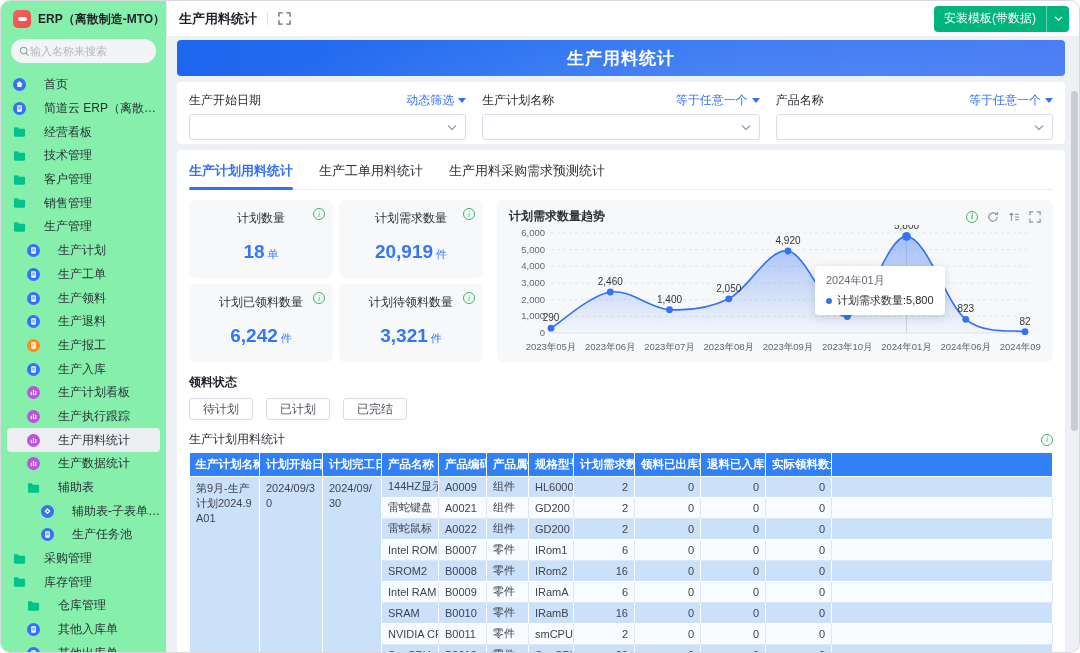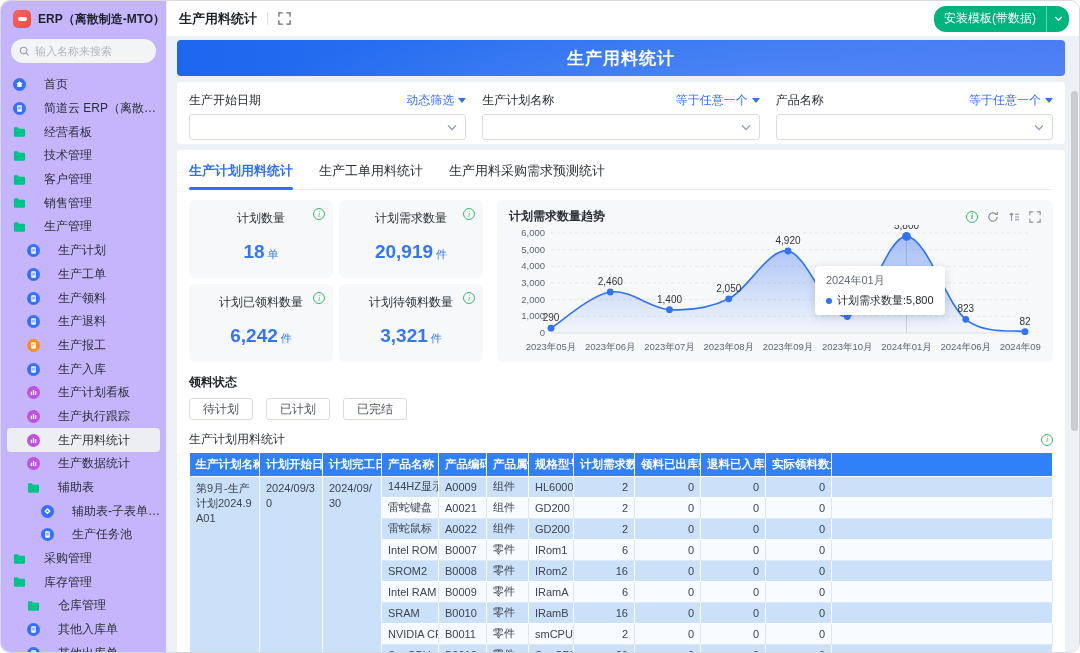--- a/index.html
+++ b/index.html
@@ -1,48 +1,48 @@
 <!DOCTYPE html>
 <html><head>
 <meta charset="utf-8">
 <style>
   * { margin:0; padding:0; box-sizing:border-box; font-family:"Liberation Sans","DejaVu Sans",sans-serif; }
   html,body { background:#fff; }
   .window { position:relative; width:1080px; height:653px; background:#fff; border:1px solid #d7d9dd;
             border-radius:10px; overflow:hidden; }
 
   
-  .sidebar { position:absolute; left:0; top:0; width:166px; height:100%; background:#c4b5fd;
+  .sidebar { position:absolute; left:0; top:0; width:166px; height:100%; background:#86efac;
              border-right:1px solid #ebedf0; overflow:hidden; }
   .side-head { display:flex; align-items:center; gap:7px; padding:9px 10px 6px 12px; }
   .app-icon { width:18px; height:18px; border-radius:5px; background:linear-gradient(135deg,#f9635c,#ee4b47);
               display:flex; align-items:center; justify-content:center; flex:0 0 auto; }
   .app-icon-bar { width:9px; height:3.5px; background:#fff; border-radius:2px; }
   .app-title { font-size:12px; font-weight:bold; color:#1f2329; white-space:nowrap; }
   .side-search { margin:5px 10px 8px; height:24px; background:#f3f4f6; border-radius:12px;
-                 display:flex; align-items:center; padding:0 8px; gap:5px; }
+                 display:flex; align-items:center; padding:0 8px; }
   .side-search input { border:none; outline:none; background:transparent; font-size:11px; color:#333; width:110px; }
   .side-search input::placeholder { color:#b3b7bf; }
   .side-list { padding:2px 6px 0; }
   .side-item { display:flex; align-items:center; gap:18px; height:23.7px; font-size:12px; color:#2b2f36;
                padding-left:6px; border-radius:4px; cursor:pointer; white-space:nowrap; overflow:hidden; }
   .side-item.lvl1 { padding-left:20px; }
   .side-item.lvl2 { padding-left:34px; }
   .side-item.selected { background:#eceef1; }
   .side-item svg { flex:0 0 auto; }
   .side-label { overflow:hidden; text-overflow:ellipsis; }
 
   
   .main { position:absolute; left:166px; top:0; right:0; bottom:0; }
   .topbar { height:36px; background:#fff; display:flex; align-items:center; padding:0 10px 0 12px;
             border-bottom:1px solid #f0f1f3; }
   .tb-title { font-size:13px; font-weight:bold; color:#1f2329; }
   .tb-divider { width:1px; height:13px; background:#dfe1e6; margin:0 10px; }
   .spacer { flex:1; }
-  .install-btn { display:flex; align-items:center; height:26px; background:#00b57d; border-radius:12px;
+  .install-btn { display:flex; align-items:center; height:26px; background:#00b57d; border-radius:4px;
                  color:#fff; font-size:12px; cursor:pointer; overflow:hidden; }
   .install-btn .lbl { padding:0 10px; }
   .btn-divider { width:1px; height:26px; background:rgba(255,255,255,.4); }
   .install-btn .chev-seg { width:22px; display:flex; align-items:center; justify-content:center; height:100%; }
 
   .content { position:absolute; top:36px; left:0; right:0; bottom:0; background:#edf0f4;
              padding:3px 14px 0 10px; overflow:hidden; }
   .banner { height:36px; border-radius:4px; display:flex; align-items:center; justify-content:center;
             background:linear-gradient(93deg,#1d66ee 0%,#2f74f2 45%,#4a7df5 100%); position:relative; overflow:hidden; }
   .banner::after { content:""; position:absolute; left:-10%; top:-160%; width:120%; height:300%;

